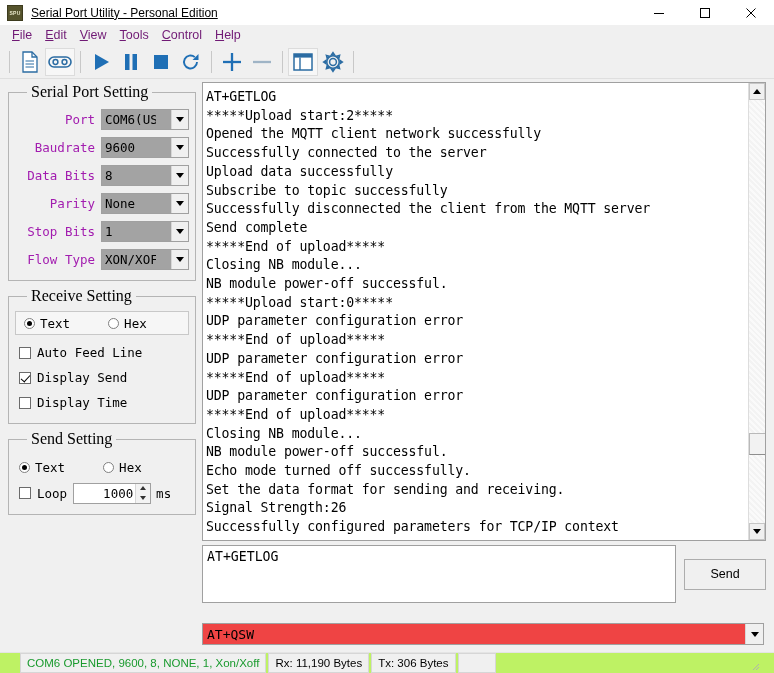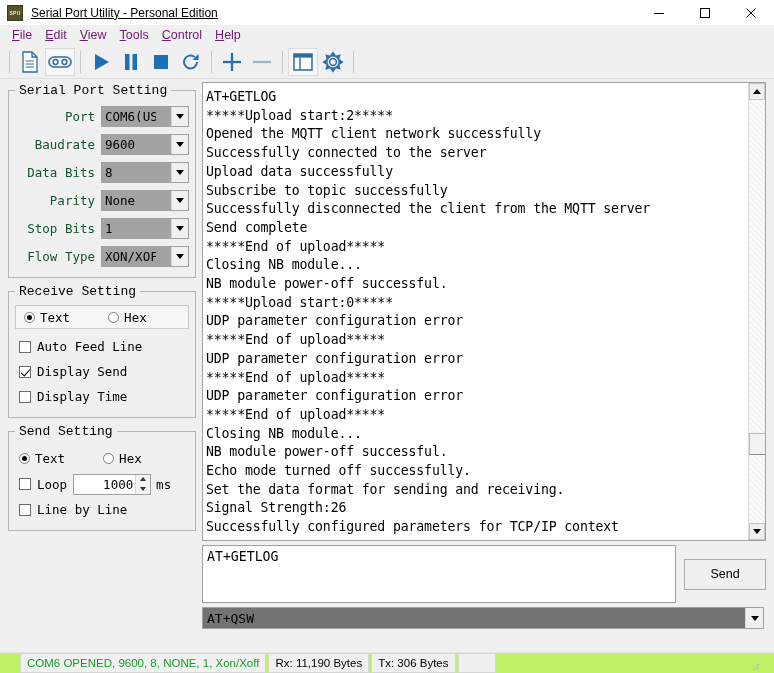--- a/index.html
+++ b/index.html
@@ -100,35 +100,35 @@
     padding: 4px 6px 0 8px;
     position: relative;
   }
   fieldset.group {
     border: 1px solid #b4b4b4;
     margin: 0 0 6px 0;
     padding: 6px 6px 8px 6px;
     background: transparent;
   }
   fieldset.group legend {
-    font-family: Liberation Mono, monospace;
-    font-size: 13px;
+    font-family: Liberation Serif, serif;
+    font-size: 16px;
     color: #000;
     padding: 0 4px;
-    margin-left: 0;
+    margin-left: 12px;
   }
   .form-row {
     display: flex; align-items: center;
     height: 25px;
     margin-bottom: 3px;
   }
   .form-label {
     font-family: "DejaVu Sans Mono", monospace;
     font-size: 12.5px;
-    color: #14532d;
+    color: #a21caf;
     width: 86px;
     text-align: right;
     padding-right: 6px;
     white-space: nowrap;
   }
   .combo {
     width: 88px; height: 21px;
     border: 1px solid #a0a0a0;
     background: #a3a3a3;
     display: flex; align-items: center;
@@ -356,24 +356,24 @@
     align-self: center;
     background: #f0f0f0;
     border: 1px solid #adadad;
     font-family: "Liberation Sans", sans-serif;
     font-size: 12.5px;
     color: #000;
     display: flex; align-items: center; justify-content: center;
   }
 
   .cmd-combo {
-    margin-top: 4px;
+    margin-top: 20px;
     height: 22px; flex: 0 0 22px;
     border: 1px solid #a0a0a0;
-    background: #737373;
+    background: #ef4444;
     display: flex; align-items: center;
     margin-right: 2px;
     justify-content: center;
   }
   .cmd-combo .cval {
     flex: 1 1 auto;
     padding-left: 4px;
     font-family: "DejaVu Sans Mono", monospace;
     font-size: 13px;
     color: #000;
@@ -645,24 +645,20 @@
               <span class="sbtn">
                   <i class="tri-up-s"></i>
                 </span>
               <span class="sbtn">
                   <i class="tri-down-s"></i>
                 </span>
             </span>
           </span>
           <span>ms</span>
         </div>
-        <label class="cbrow">
-          <span class="cbox"></span>
-          <span>Line by Line</span>
-        </label>
       </fieldset>
 
     </div>
 
     <div class="right-panel">
 
       <div class="terminal-wrap">
         <div class="terminal">
           <div class="term-clip-top">
             <div class="term-line">54 61 62 6C 65 3A 20 31 2C 20 1 2C 20 31</div>

